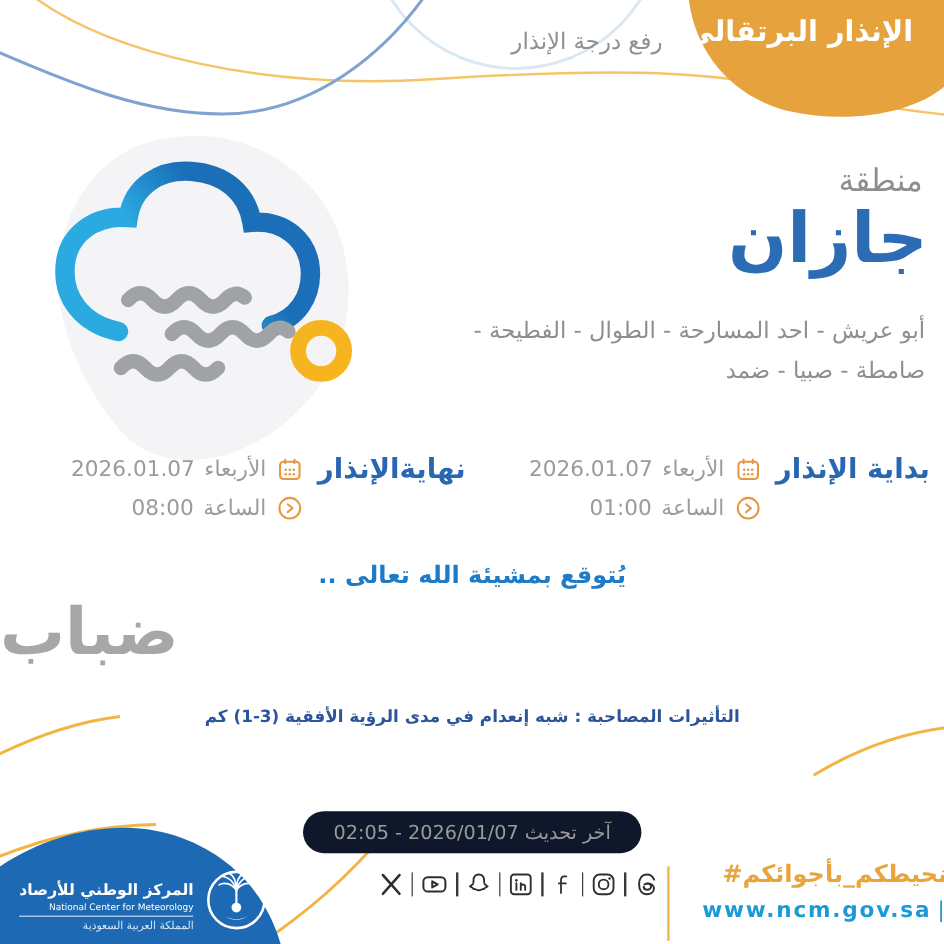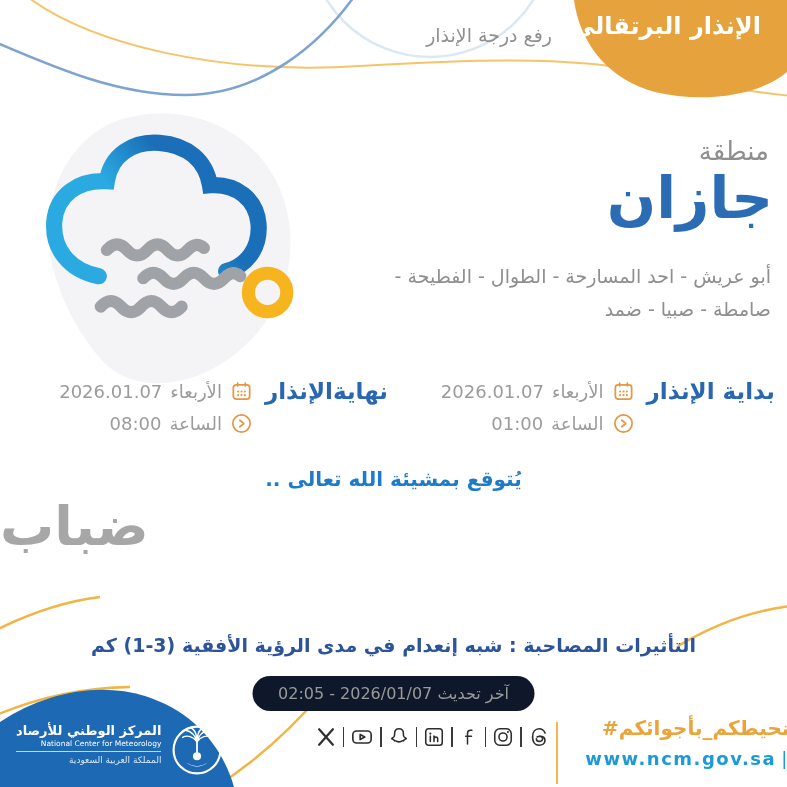--- a/index.html
+++ b/index.html
@@ -24,26 +24,26 @@
   .alert-col{top:378px;display:flex;gap:12px;align-items:flex-start;z-index:3;}
   .alert-col.start{right:12px;width:372px;}
   .alert-col.end{left:16px;width:372px;}
   .alert-col h2{margin:0;font-size:23px;font-weight:bold;color:#2a67b2;white-space:nowrap;}
   .alert-info{display:flex;flex-direction:column;gap:9px;margin-top:2px;}
   .info-row{display:flex;align-items:center;gap:8px;color:#9b9b9b;font-size:18px;white-space:nowrap;}
   .info-row .num{direction:ltr;unicode-bidi:embed;}
 
   .expect{left:0;right:0;top:467px;text-align:center;color:#1e7bc8;font-size:20px;font-weight:bold;z-index:3;}
   .phenom{left:0;right:0;top:495px;text-align:left;color:#a7a7a7;font-size:54px;font-weight:bold;z-index:3;}
-  .effects{left:0;right:0;top:590px;text-align:center;color:#2b549b;font-size:19px;font-weight:bold;z-index:3;margin-top:44px;}
+  .effects{left:0;right:0;top:590px;text-align:center;color:#2b549b;font-size:14px;font-weight:bold;z-index:3;}
 
   
   .update-pill{left:50%;transform:translateX(-50%);top:676px;background:#0f172a;color:#9a9a9a;
     font-size:16px;padding:8px 26px;border-radius:20px;white-space:nowrap;z-index:3;}
-  .logo-block{left:16px;bottom:10px;z-index:4;display:flex;flex-direction:row-reverse;align-items:flex-start;gap:9px;direction:ltr;}
+  .logo-block{left:16px;bottom:10px;z-index:4;display:flex;flex-direction:row-reverse;align-items:flex-end;gap:9px;direction:ltr;}
   .logo-text{text-align:right;color:#fff;}
   .logo-text .ar{font-size:13px;font-weight:bold;white-space:nowrap;}
   .logo-text .en{font-size:7.5px;white-space:nowrap;margin-top:1px;}
   .logo-text .rule{height:1px;background:rgba(255,255,255,.75);margin:3px 0;}
   .logo-text .sa{font-size:9px;color:#d8e6f5;white-space:nowrap;}
 
   .social-block{left:308px;top:726px;width:248px;z-index:3;direction:ltr;}
   .icons-row{display:flex;align-items:center;justify-content:center;gap:6px;color:#2e2e2e;}
   .icons-row .sep{width:1.5px;height:20px;background:#3a3a3a;}
   .handle-row{display:flex;align-items:center;gap:6px;margin-top:6px;}

